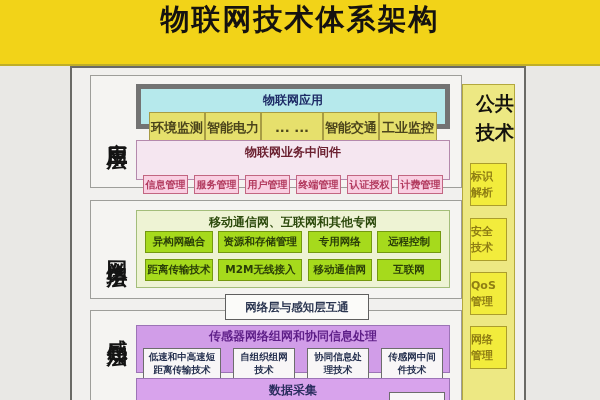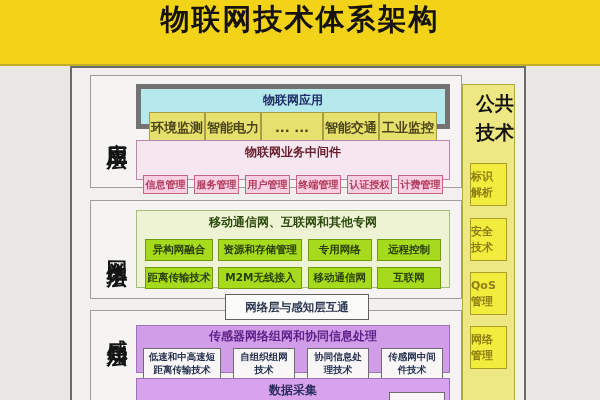--- a/index.html
+++ b/index.html
@@ -49,21 +49,21 @@
   .grp-app .row{margin-top:3px;}
   .app-item{height:31px;background:#e6e06c;border:1px solid #a79c44;color:#4c451c;font-size:13px;font-weight:bold;text-align:center;}
   .aw0{width:56px}.aw1{width:56px}.aw2{width:62px}.aw3{width:56px}.aw4{width:58px}
   .grp-mid{left:45px;top:64px;width:314px;height:40px;background:#f5e6f0;border:1px solid #b489ac;}
   .grp-mid .grp-header{color:#6b2030;}
   .grp-mid .row{margin-top:3px;padding:11px 6px;}
   .mid-item{width:45px;height:19px;background:#f9cfe2;border:1px solid #c26681;color:#b23a5e;font-size:10px;font-weight:bold;}
   
   .grp-net{left:45px;top:9px;width:314px;height:78px;background:#eef3d4;border:1px solid #a3bd7a;}
   .grp-net .grp-header{color:#2c4a0c;}
-  .net-row1{margin-top:8px;border-radius:8px;}
+  .net-row1{margin-top:0;border-radius:8px;}
   .net-row2{margin-top:6px;}
   .net-item{height:22px;background:#a6da1c;border:1px solid #74990f;color:#2a3e08;font-size:10.5px;font-weight:bold;}
   .nw0{width:68px}.nw1{width:84px}.nw2{width:64px}.nw3{width:64px}
   .bridge{
     position:absolute;left:153px;top:226px;width:144px;height:26px;z-index:5;
     box-sizing:border-box;background:#fbfbf9;border:1px solid #5f5f5f;
     text-align:center;line-height:24px;font-size:11.5px;font-weight:bold;color:#2a3550;
   }
   
   .grp-sensor{left:45px;top:14px;width:314px;height:48px;background:#d19de8;border:1px solid #9c74b6;}

